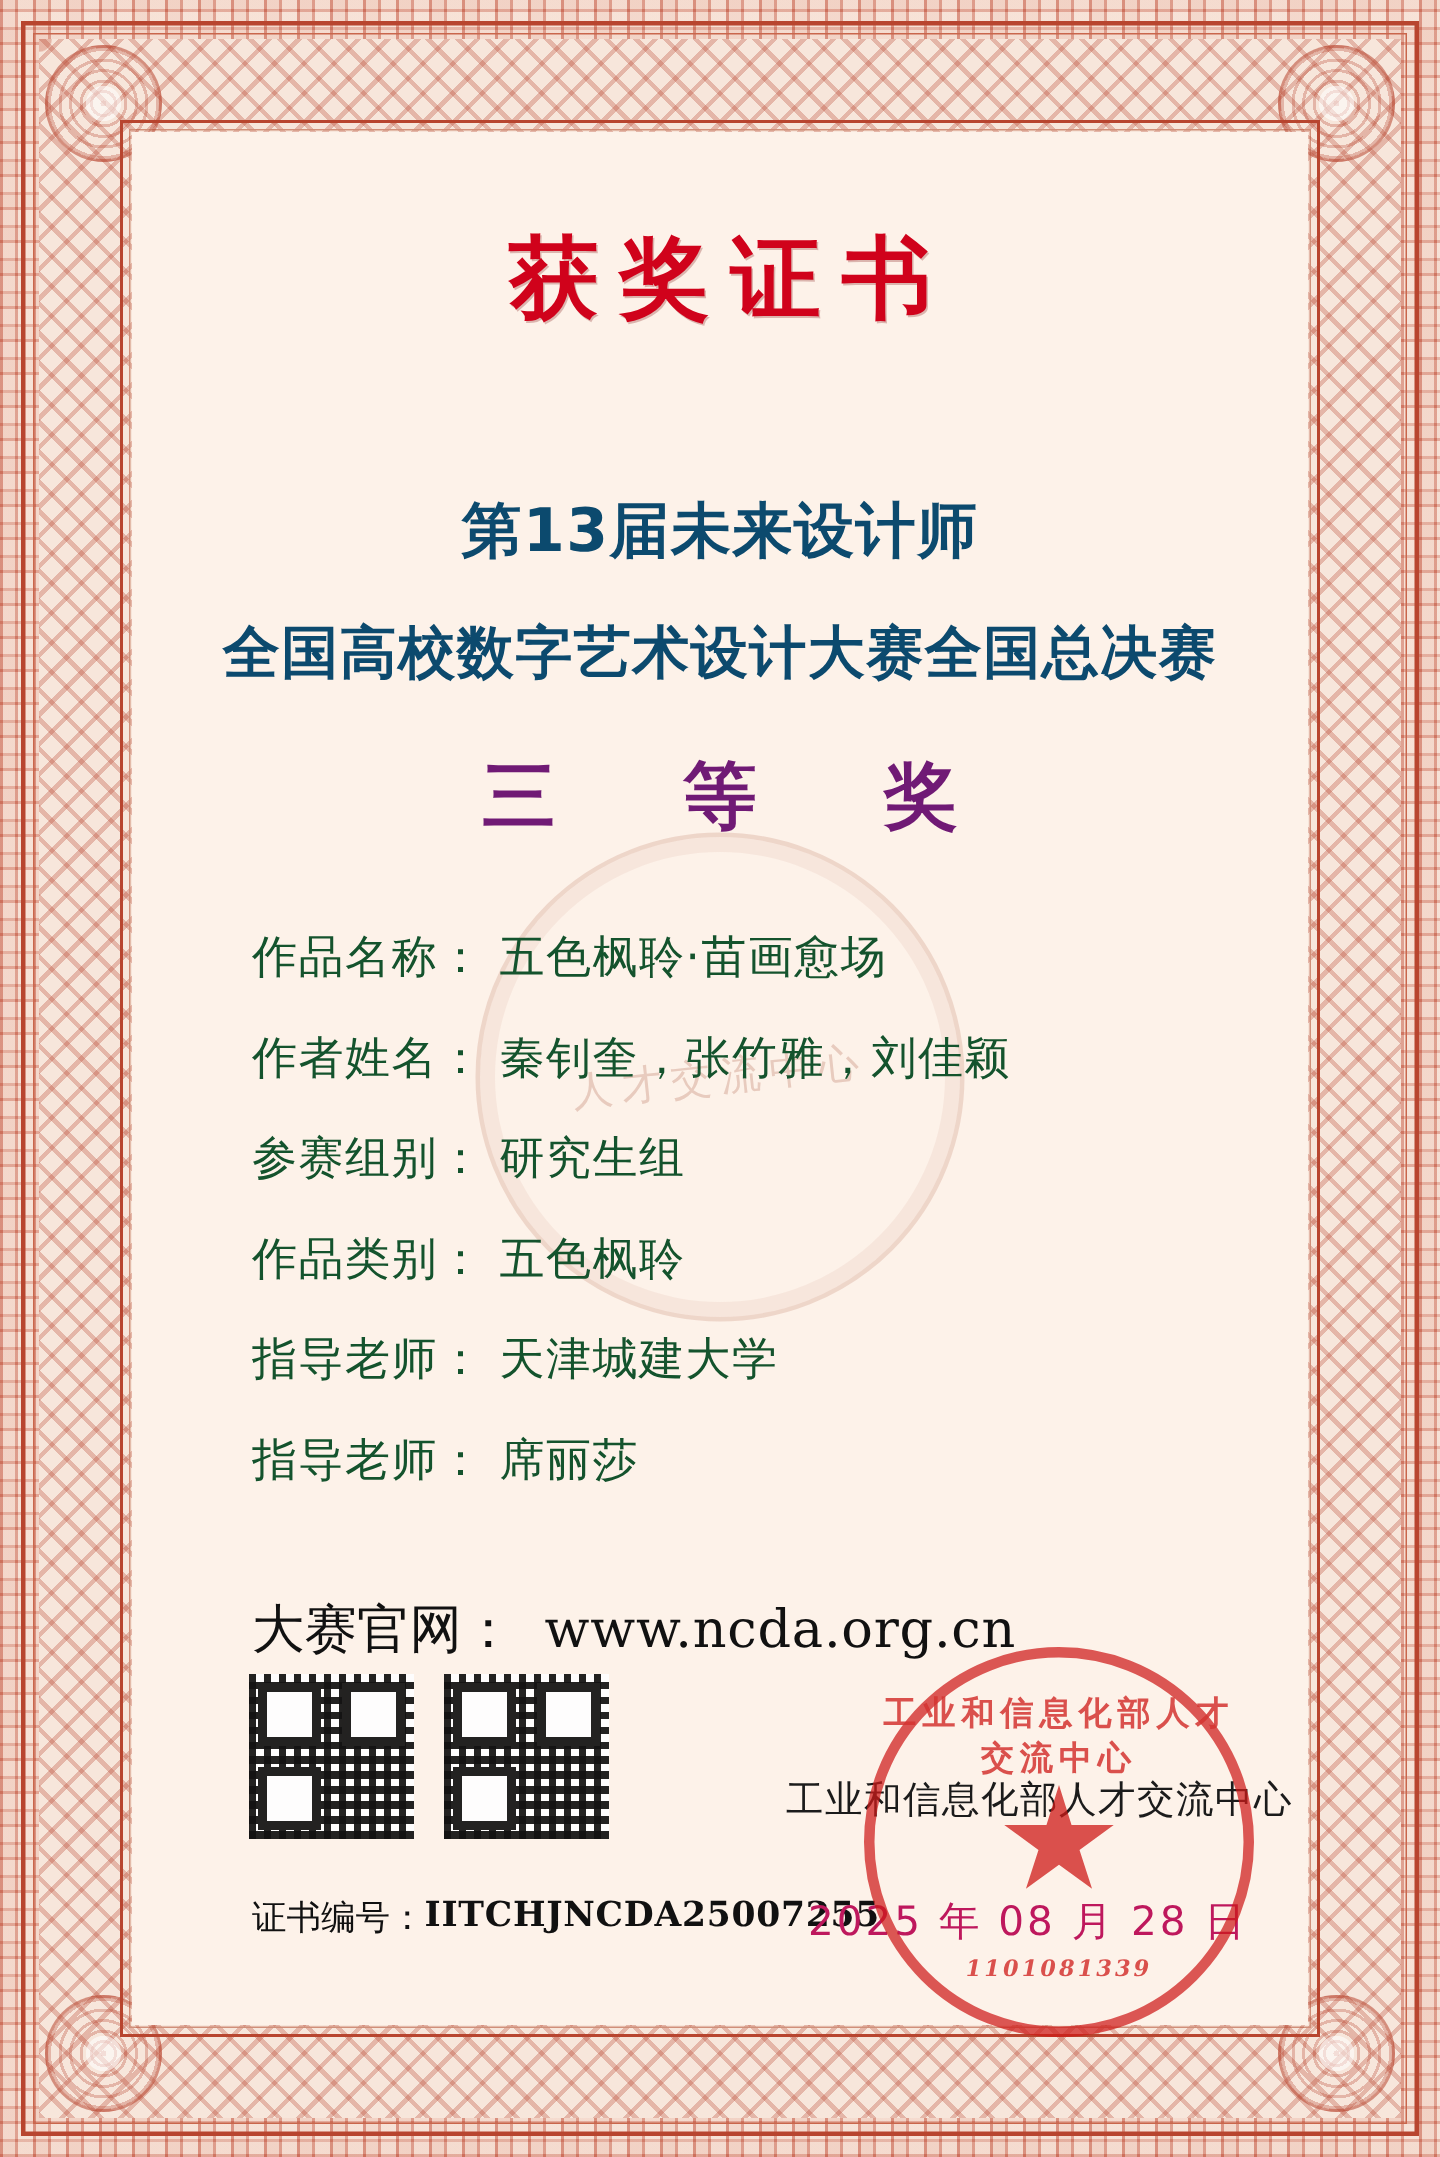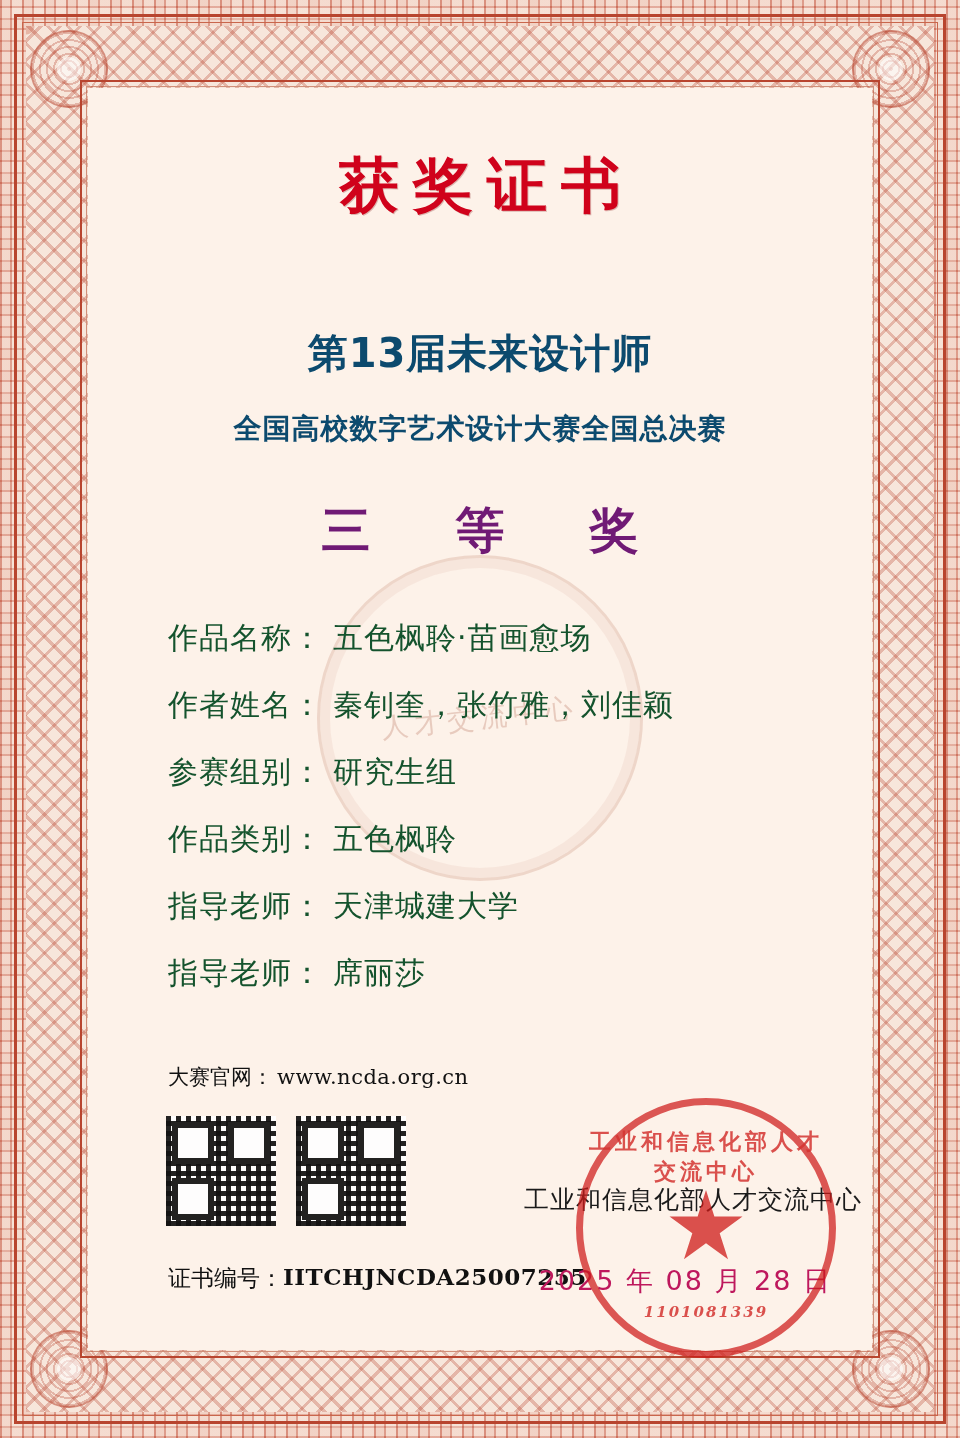--- a/index.html
+++ b/index.html
@@ -137,21 +137,21 @@
   }
   .subtitle-1, .subtitle-2 {
     position: absolute;
     left: 0; right: 0;
     text-align: center;
     color: #0c4a6e;
     font-family: "DejaVu Sans", sans-serif;
     font-weight: bold;
   }
   .subtitle-1 { top: 238px; font-size: 40px; letter-spacing: 1px; }
-  .subtitle-2 { top: 322px; font-size: 28px; letter-spacing: 1px; }
+  .subtitle-2 { top: 322px; font-size: 38px; letter-spacing: 1px; }
 
   .award {
     position: absolute;
     top: 410px;
     left: 0; right: 0;
     text-align: center;
     color: #701a75;
     font-family: "DejaVu Serif", serif;
     font-weight: bold;
     font-size: 49px;
@@ -179,28 +179,28 @@
   }
   .field-value {
     margin-left: 10px;
     letter-spacing: 1px;
   }
 
   .website {
     position: absolute;
     top: 975px;
     left: 80px;
-    font-size: 21px;
+    font-size: 35px;
     color: #111;
     font-family: "DejaVu Sans", sans-serif;
     display: flex;
     align-items: baseline;
   }
   .website .url {
-    margin-left: 4px;
+    margin-left: 20px;
     font-family: "DejaVu Serif", serif;
     letter-spacing: 0.5px;
   }
 
   
   .qr {
     position: absolute;
     top: 1028px;
     width: 110px;
     height: 110px;

